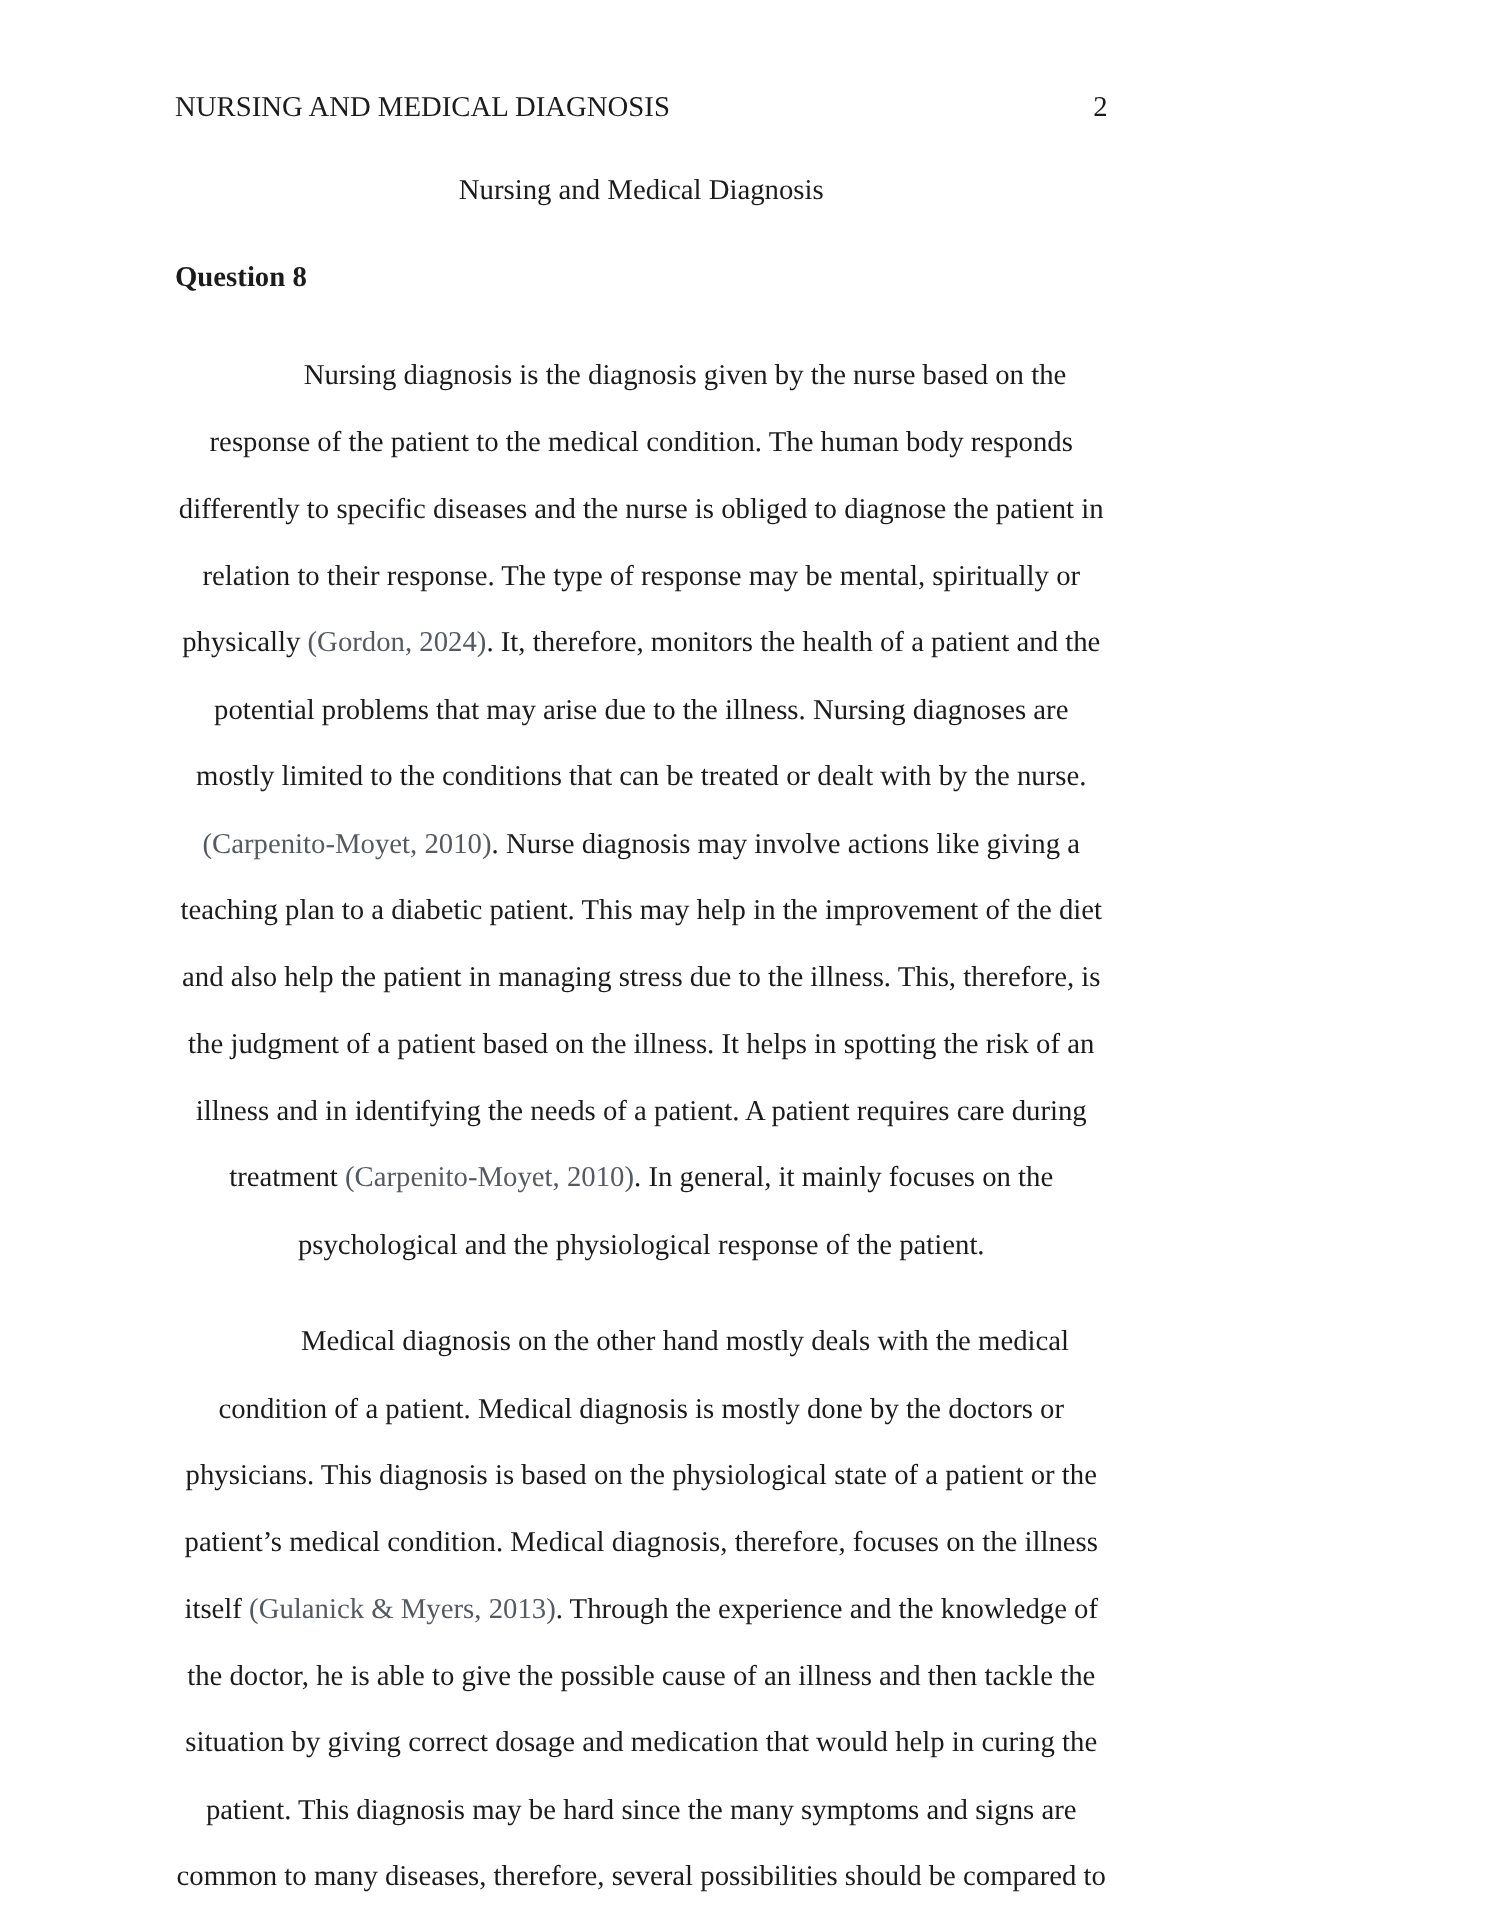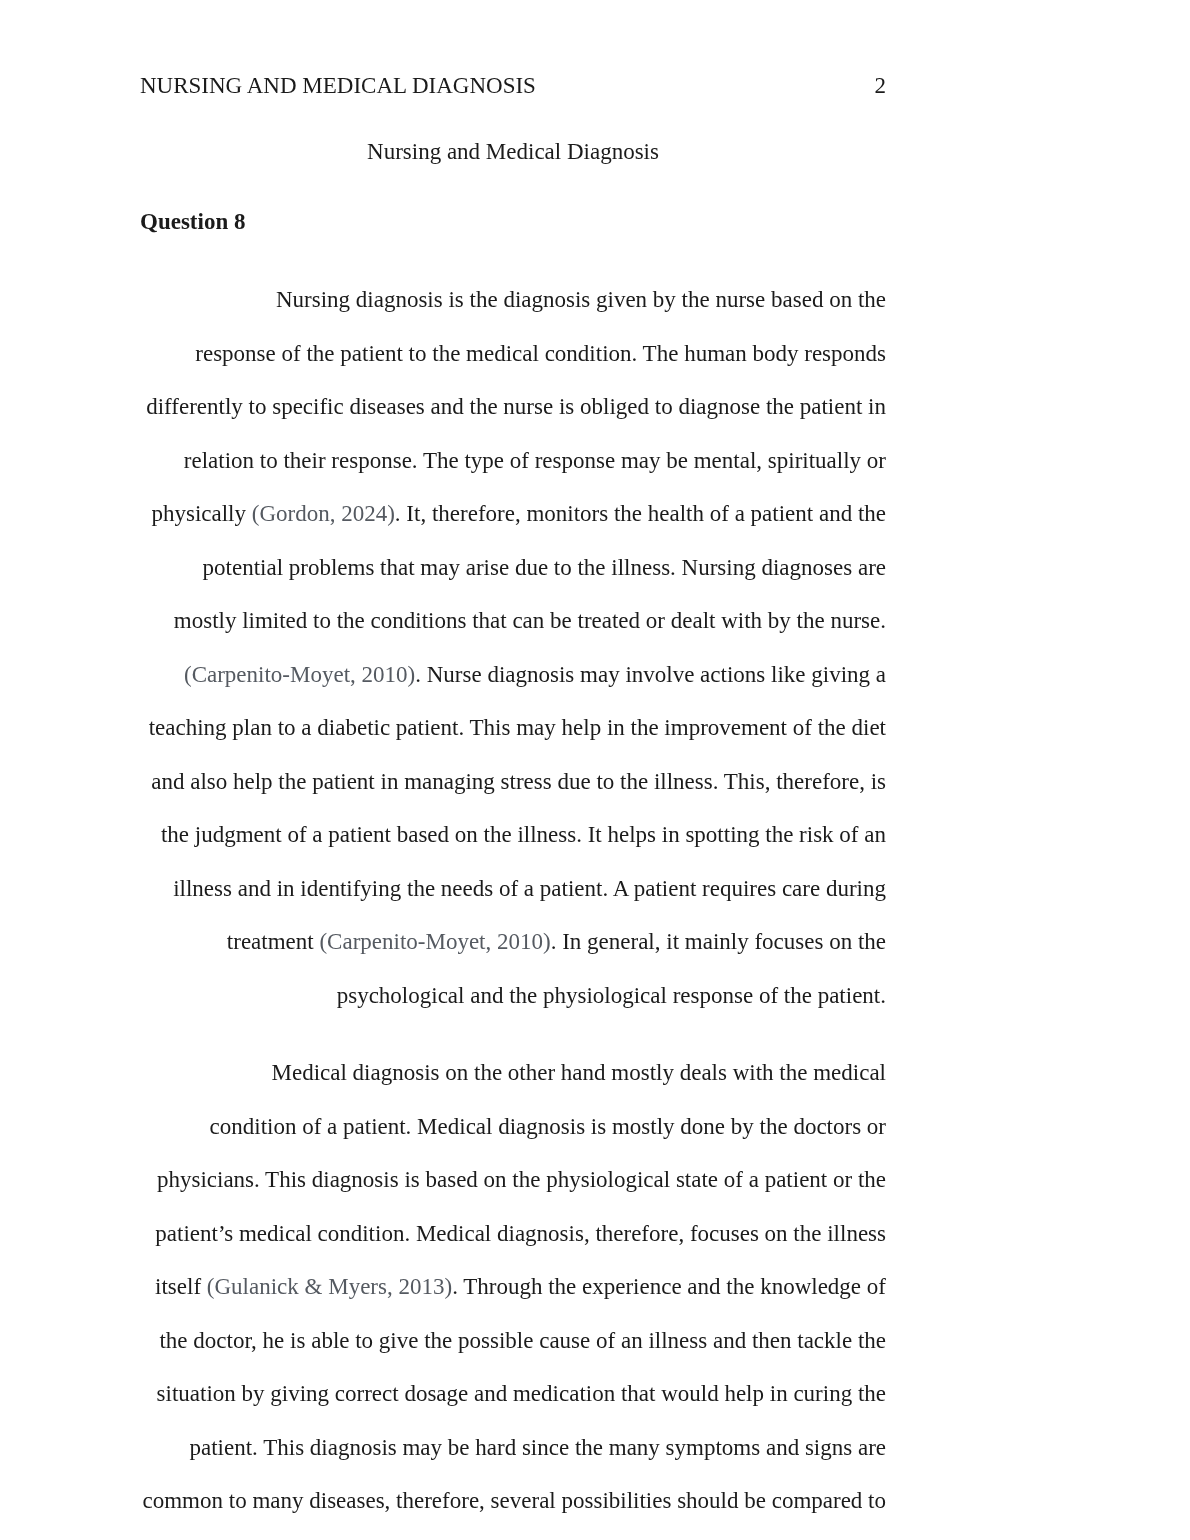--- a/index.html
+++ b/index.html
@@ -39,21 +39,21 @@
     margin: 43px 0 0 0;
     font-size: 23px;
     font-weight: bold;
     line-height: 27px;
   }
   p.para {
     margin: 24px 0 0 0;
     font-size: 23px;
     line-height: 53.5px;
     text-indent: 70px;
-    text-align: right;
+    text-align: center;
     color: var(--text-color);
   }
   .section p.para:first-of-type { margin-top: 38px; }
   .citation { color: var(--citation-color); }
   .text-run { color: var(--text-color); }
 </style>
 </head>
 <body>
 
 <div class="page">

